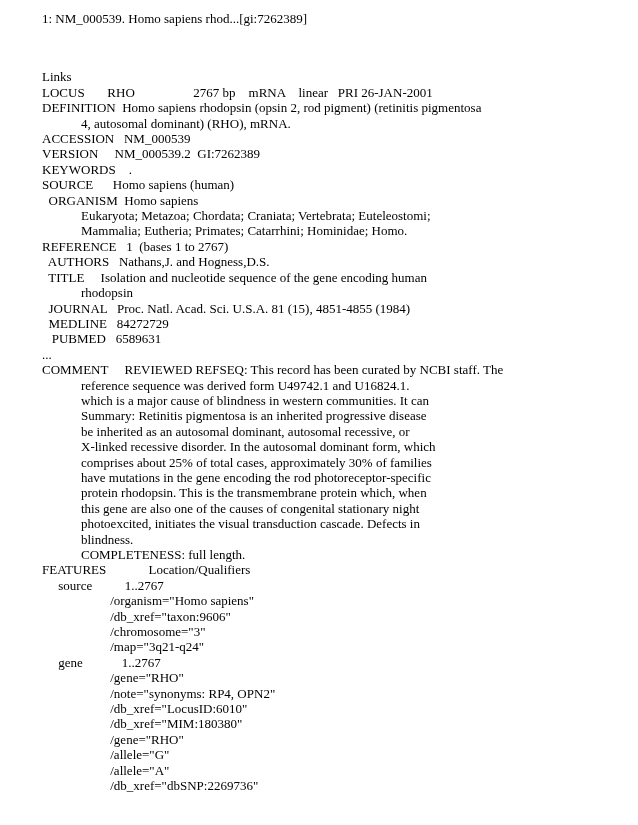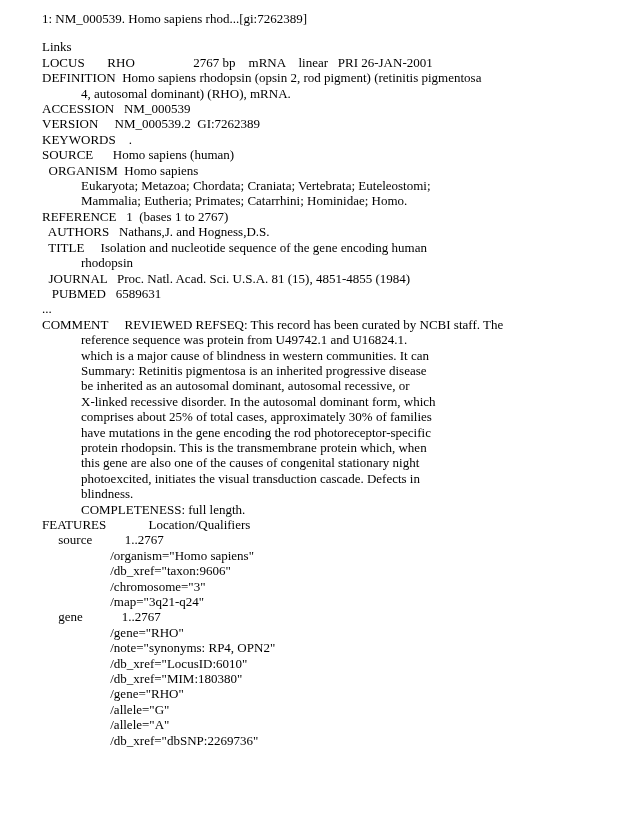--- a/index.html
+++ b/index.html
@@ -17,21 +17,21 @@
     font-size: 13px;
     line-height: 15.4px;
     overflow: hidden;
     box-sizing: border-box;
     padding: 11px 8px 0 42px;
   }
   .docsum {
     white-space: pre;
   }
   .flatfile {
-    margin-top: 13px;
+    margin-top: 43px;
   }
   .line {
     white-space: pre;
     min-height: 15.4px;
   }
 </style>
 </head>
 <body>
 
 <div class="page">
@@ -48,24 +48,25 @@
         <div class="line">KEYWORDS    .</div>
         <div class="line">SOURCE      Homo sapiens (human)</div>
         <div class="line">  ORGANISM  Homo sapiens</div>
         <div class="line">            Eukaryota; Metazoa; Chordata; Craniata; Vertebrata; Euteleostomi;</div>
         <div class="line">            Mammalia; Eutheria; Primates; Catarrhini; Hominidae; Homo.</div>
         <div class="line">REFERENCE   1  (bases 1 to 2767)</div>
         <div class="line">  AUTHORS   Nathans,J. and Hogness,D.S.</div>
         <div class="line">  TITLE     Isolation and nucleotide sequence of the gene encoding human</div>
         <div class="line">            rhodopsin</div>
         <div class="line">  JOURNAL   Proc. Natl. Acad. Sci. U.S.A. 81 (15), 4851-4855 (1984)</div>
+        <div class="line">  MEDLINE   84272729</div>
         <div class="line">   PUBMED   6589631</div>
         <div class="line">...</div>
         <div class="line">COMMENT     REVIEWED REFSEQ: This record has been curated by NCBI staff. The</div>
-        <div class="line">            reference sequence was protein from U49742.1 and U16824.1.</div>
+        <div class="line">            reference sequence was derived form U49742.1 and U16824.1.</div>
         <div class="line">            which is a major cause of blindness in western communities. It can</div>
         <div class="line">            Summary: Retinitis pigmentosa is an inherited progressive disease</div>
         <div class="line">            be inherited as an autosomal dominant, autosomal recessive, or</div>
         <div class="line">            X-linked recessive disorder. In the autosomal dominant form, which</div>
         <div class="line">            comprises about 25% of total cases, approximately 30% of families</div>
         <div class="line">            have mutations in the gene encoding the rod photoreceptor-specific</div>
         <div class="line">            protein rhodopsin. This is the transmembrane protein which, when</div>
         <div class="line">            this gene are also one of the causes of congenital stationary night</div>
         <div class="line">            photoexcited, initiates the visual transduction cascade. Defects in</div>
         <div class="line">            blindness.</div>

